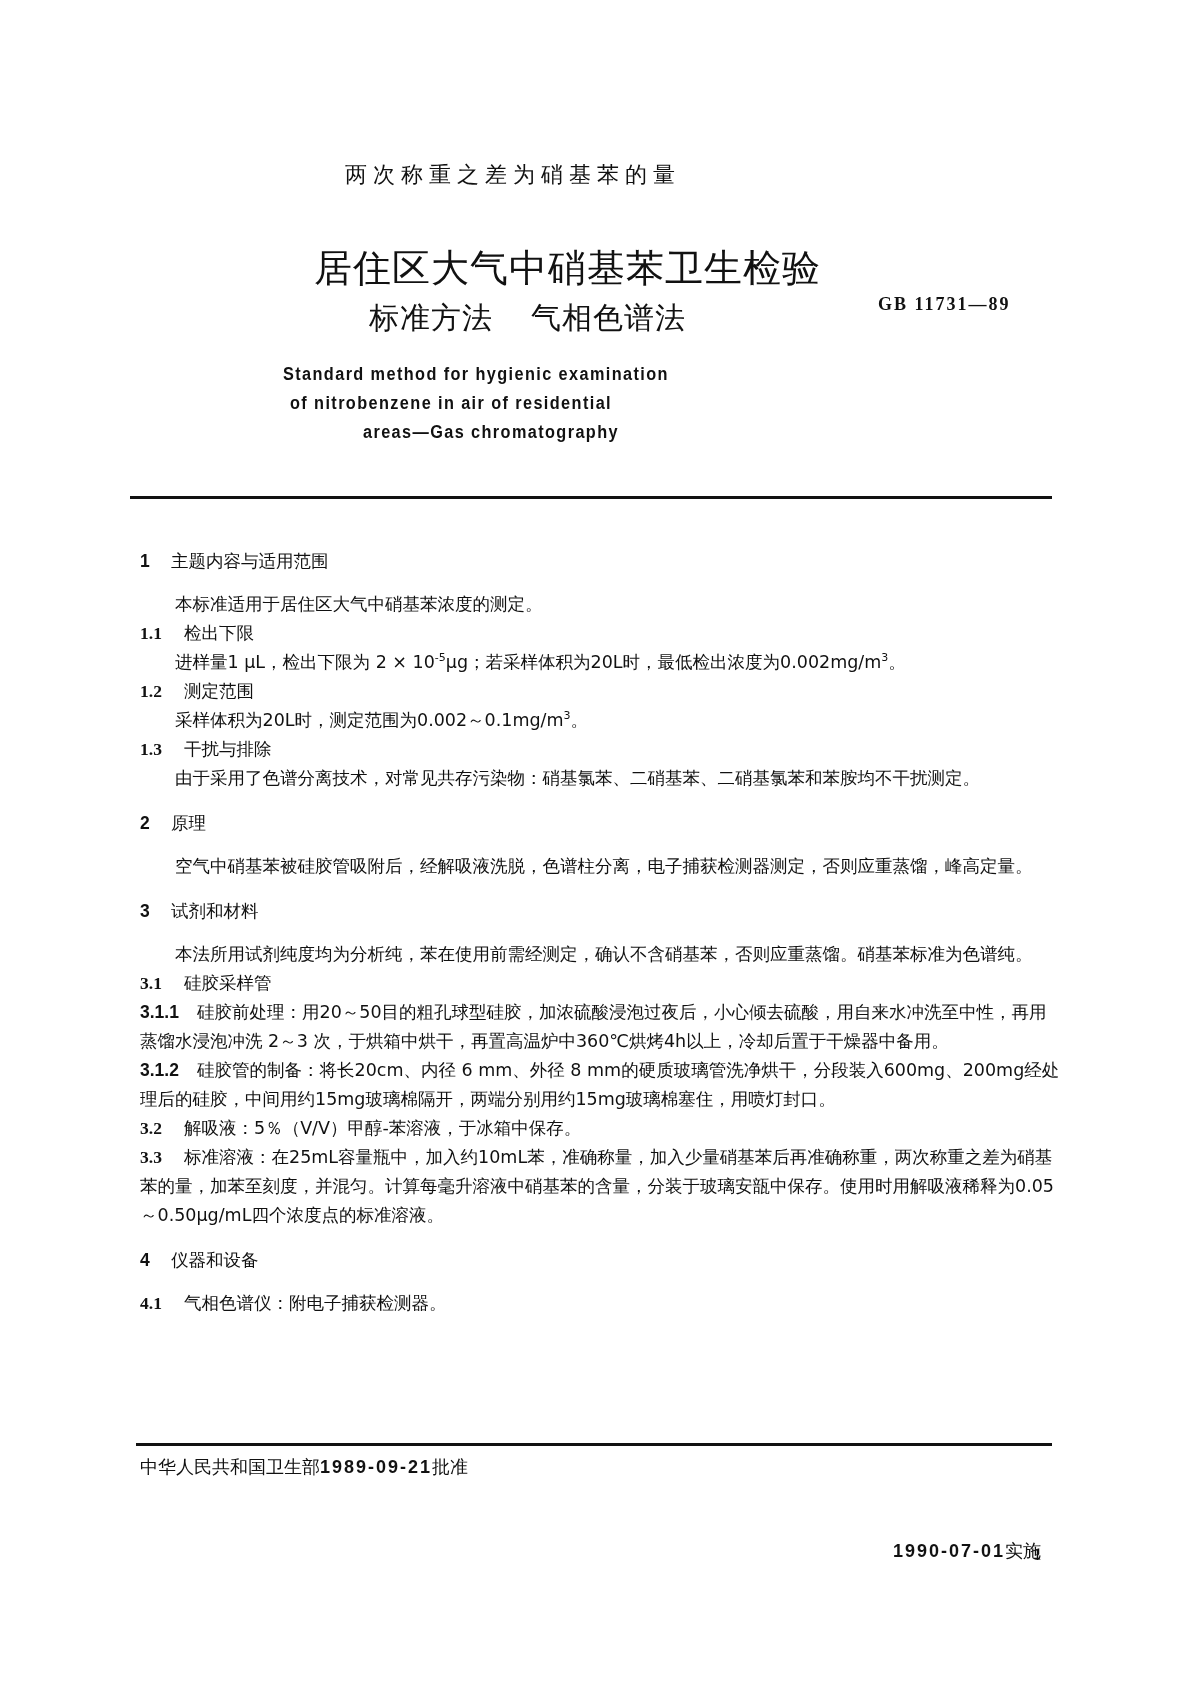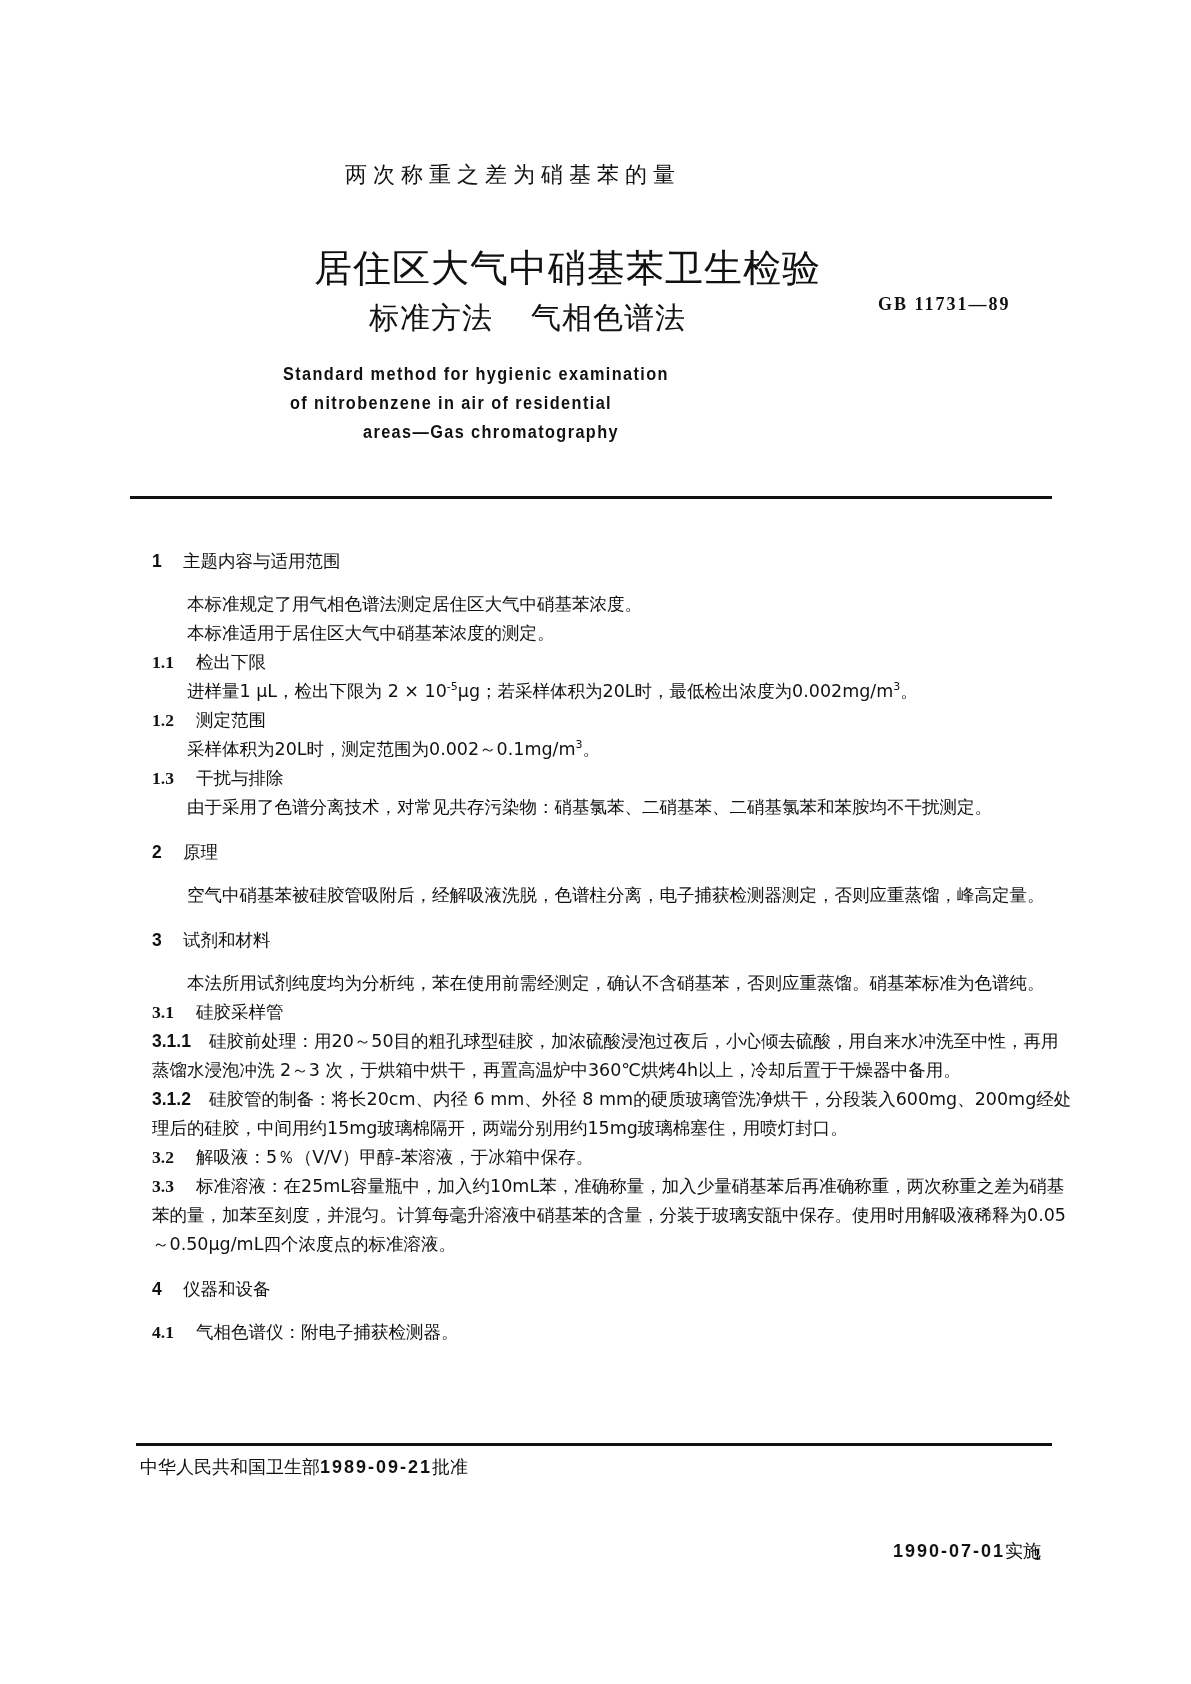--- a/index.html
+++ b/index.html
@@ -10,21 +10,21 @@
   .title1 { left:280px; top:243px; font-size:38px; letter-spacing:1px;margin-left:34px; }
   .title2 { left:330px; top:298px; font-size:30px; letter-spacing:1px;margin-left:39px; }
   .title2 .gap { display:inline-block; width:38px; }
   .gbcode { left:878px; top:294px; font-family:"Liberation Serif", serif; font-weight:bold; font-size:18px; letter-spacing:2px; }
   .en { font-family:"Liberation Sans", sans-serif; font-weight:bold; font-size:17.5px; letter-spacing:1.5px; transform:scaleX(0.93); transform-origin:left; }
   .en1 { left:283px; top:364px; }
   .en2 { left:290px; top:393px; }
   .en3 { left:363px; top:422px; }
   .rule-top { position:absolute; left:130px; top:496px; width:922px; height:3px; background:#111; }
   .rule-bottom { position:absolute; left:136px; top:1443px; width:916px; height:3px; background:#111; }
-  .content { position:absolute; left:152px; top:545px; width:920px; font-size:17.5px; line-height:29px; }
+  .content { position:absolute; left:140px; top:545px; width:920px; font-size:17.5px; line-height:29px; }
   .h1 { font-weight:normal; margin-top:2px; }
   .h1 .num { font-weight:bold; display:inline-block; width:31px; font-family:"Liberation Sans", sans-serif; }
   .h2 .num { font-weight:bold; display:inline-block; width:44px; font-family:Liberation Serif, serif; }
   .h3 .num { font-weight:bold; display:inline-block; width:57px; font-family:"Liberation Sans", sans-serif; }
   .para { text-indent:35px; }
   .gap-m { height:14px; }
   .footer-left { left:140px; top:1455px; font-size:18px; }
   .footer-right { left:893px; top:1539px; font-size:18px; }
   .footer-left .d, .footer-right .d { font-family:"Liberation Sans", sans-serif; font-weight:bold; letter-spacing:2px; }
   .pagenum { left:1033px; top:1545px; font-family:"Liberation Serif", serif; font-size:17px; }
@@ -41,21 +41,20 @@
 <div class="abs en en1">Standard method for hygienic examination</div>
 <div class="abs en en2">of nitrobenzene in air of residential</div>
 <div class="abs en en3">areas—Gas chromatography</div>
 
 <div class="rule-top"></div>
 
 <div class="content">
 
   <div class="h1"><span class="num">1</span><span>主题内容与适用范围</span></div>
   <div class="gap-m"></div>
-  <div class="para">本标准规定了用气相色谱法测定居住区大气中硝基苯浓度。</div>
   <div class="para">本标准适用于居住区大气中硝基苯浓度的测定。</div>
 
   <div class="h2"><span class="num">1.1</span><span>检出下限</span></div>
   <div class="para"><span>进样量1 μL，检出下限为 2 × 10</span><sup>-5</sup><span>μg；若采样体积为20L时，最低检出浓度为0.002mg/m</span><sup>3</sup><span>。</span></div>
 
   <div class="h2"><span class="num">1.2</span><span>测定范围</span></div>
   <div class="para"><span>采样体积为20L时，测定范围为0.002～0.1mg/m</span><sup>3</sup><span>。</span></div>
 
   <div class="h2"><span class="num">1.3</span><span>干扰与排除</span></div>
   <div class="para">由于采用了色谱分离技术，对常见共存污染物：硝基氯苯、二硝基苯、二硝基氯苯和苯胺均不干扰测定。</div>

